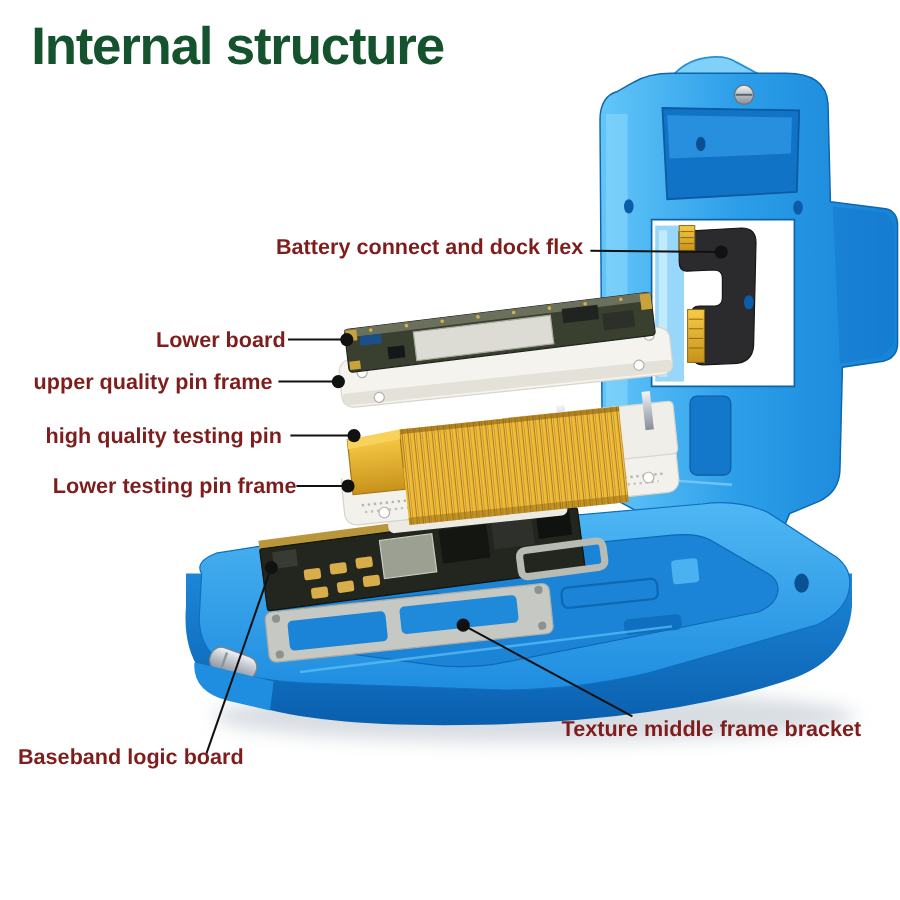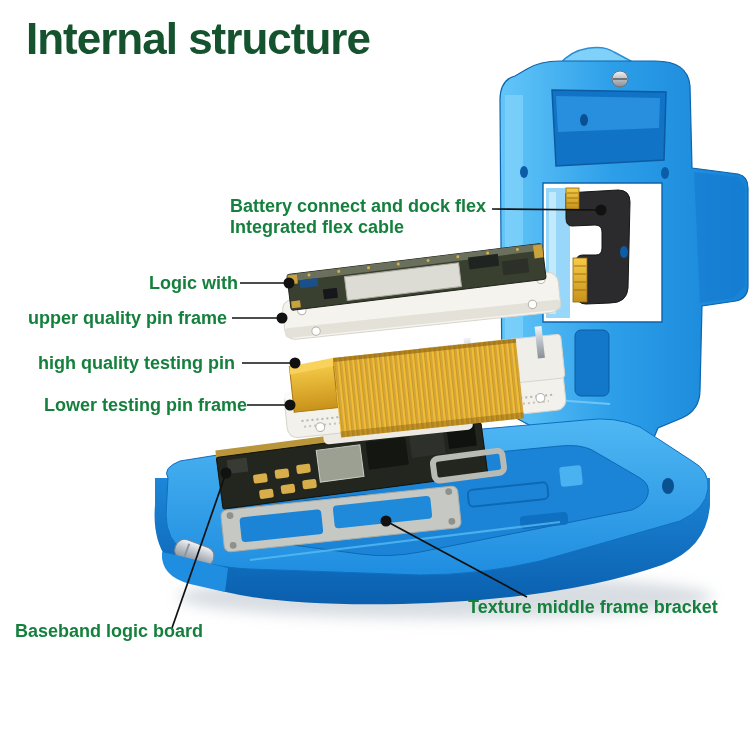--- a/index.html
+++ b/index.html
@@ -1,21 +1,21 @@
 <!DOCTYPE html>
 <html><head>
 <meta charset="utf-8">
 <style>
   html,body{margin:0;padding:0;background:#ffffff;}
   .stage{position:relative;width:750px;height:750px;overflow:hidden;background:#ffffff;
          font-family:"Liberation Sans", sans-serif;}
   .scene{position:absolute;left:0;top:0;width:750px;height:750px;}
   .title{position:absolute;left:26px;top:14px;font-size:44px;font-weight:600;
          letter-spacing:-1px;color:#14532d;}
-  .lbl{position:absolute;color:#15803d;font-size:18px;font-weight:600;line-height:21px;
+  .lbl{position:absolute;color:#7f1d1d;font-size:18px;font-weight:600;line-height:21px;
        white-space:nowrap;}
   .r{text-align:right;}
 </style>
 </head>
 <body>
 
 <div class="stage">
 
   <svg class="scene" viewBox="0 0 750 750">
     <defs>
@@ -237,24 +237,23 @@
       <circle cx="290" cy="405" r="5.5"></circle>
       <circle cx="386" cy="521" r="5.5"></circle>
       <circle cx="226" cy="473" r="5.5"></circle>
     </g>
   </svg>
 
   <div class="title">Internal structure</div>
 
   <div class="lbl" style="left:230px;top:196px;">
     <div>Battery connect and dock flex</div>
-    <div>Integrated flex cable</div>
   </div>
 
-  <div class="lbl r" style="left:60px;top:273px;width:178px;">Logic with</div>
+  <div class="lbl r" style="left:60px;top:273px;width:178px;">Lower board</div>
 
   <div class="lbl" style="left:28px;top:308px;">upper quality pin frame</div>
 
   <div class="lbl" style="left:38px;top:353px;">high quality testing pin</div>
 
   <div class="lbl" style="left:468px;top:597px;">Texture middle frame bracket</div>
 
   <div class="lbl" style="left:44px;top:395px;">Lower testing pin frame</div>
 
   <div class="lbl" style="left:15px;top:621px;">

